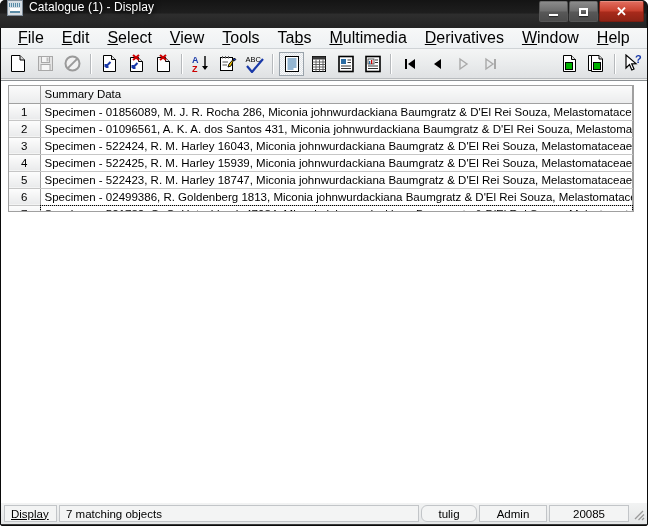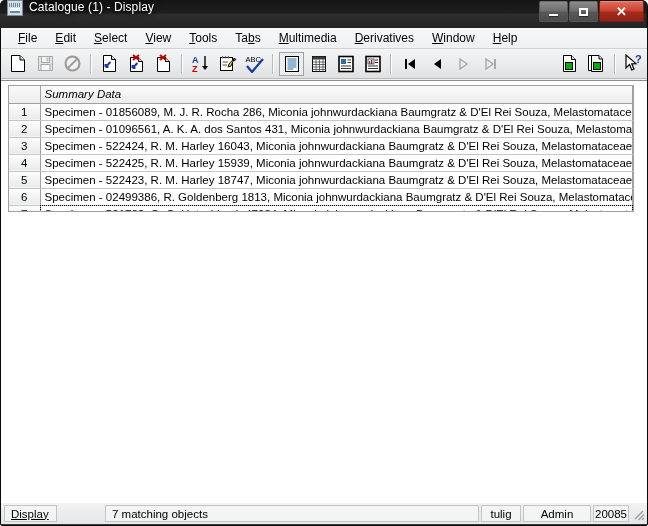--- a/index.html
+++ b/index.html
@@ -121,21 +121,21 @@
   .menubar {
     height: 21px;
     background: linear-gradient(to bottom,#f7f8f8 0%, #eef1f3 100%);
     border-bottom: 1px solid #cfd3d6;
     display: flex;
     align-items: center;
     padding-left: 8px;
     box-sizing: border-box;
   }
   .menu-item {
-    font-size: 12px;
+    font-size: 16px;
     color: #000000;
     padding: 2px 9px 2px 9px;
     white-space: nowrap;
     cursor: default;
   }
   .menu-item u { text-decoration: underline; }
 
   
   .toolbar {
     height: 30px;
@@ -207,21 +207,20 @@
   }
   .colhdr-data {
     background: linear-gradient(to bottom,#fbfbfb,#ebeced);
     border-bottom: 1px solid #a0a0a0;
     border-right: 1px solid #a0a0a0;
     text-align: left;
     font-weight: normal;
     font-size: 11.5px;
     padding-left: 4px !important;
     color: #000;
-    font-style: italic;
   }
   td.rownum {
     width: 31px;
     text-align: center;
     background: linear-gradient(to bottom,#fdfdfd,#e9eaeb);
     border-right: 1px solid #a0a0a0;
     border-bottom: 1px solid #c6c6c6;
     font-size: 11.5px;
     color: #000;
   }
@@ -259,24 +258,24 @@
     background: #f3f4f4;
     display: flex;
     align-items: center;
     font-size: 11.5px;
     color: #000;
     padding: 0 6px;
     box-sizing: border-box;
     margin-right: 2px;
   }
   .sb-display { width: 53px; text-decoration: underline; }
-  .sb-msg { flex: 1 1 auto; margin-left: 46px; }
-  .sb-user { width: 40px; justify-content: center; }
+  .sb-msg { flex: 1 1 auto; }
+  .sb-user { width: 56px; justify-content: center; border-radius: 6px; }
   .sb-role { width: 68px; justify-content: center; }
-  .sb-num  { width: 36px; justify-content: center; }
+  .sb-num  { width: 80px; justify-content: center; }
   .sb-grip {
     width: 14px;
     display: flex; align-items: flex-end; justify-content: flex-end;
     padding-bottom: 1px;
   }
   .grip-svg { display:block; }
 
   
   svg { display: block; }
 </style>

